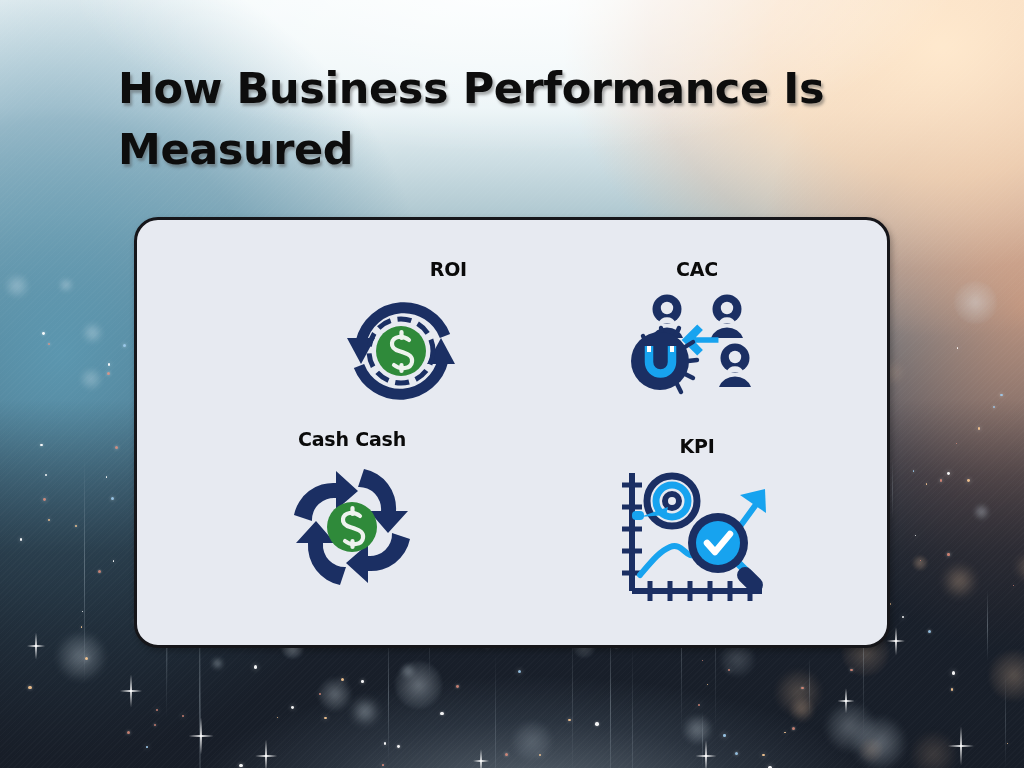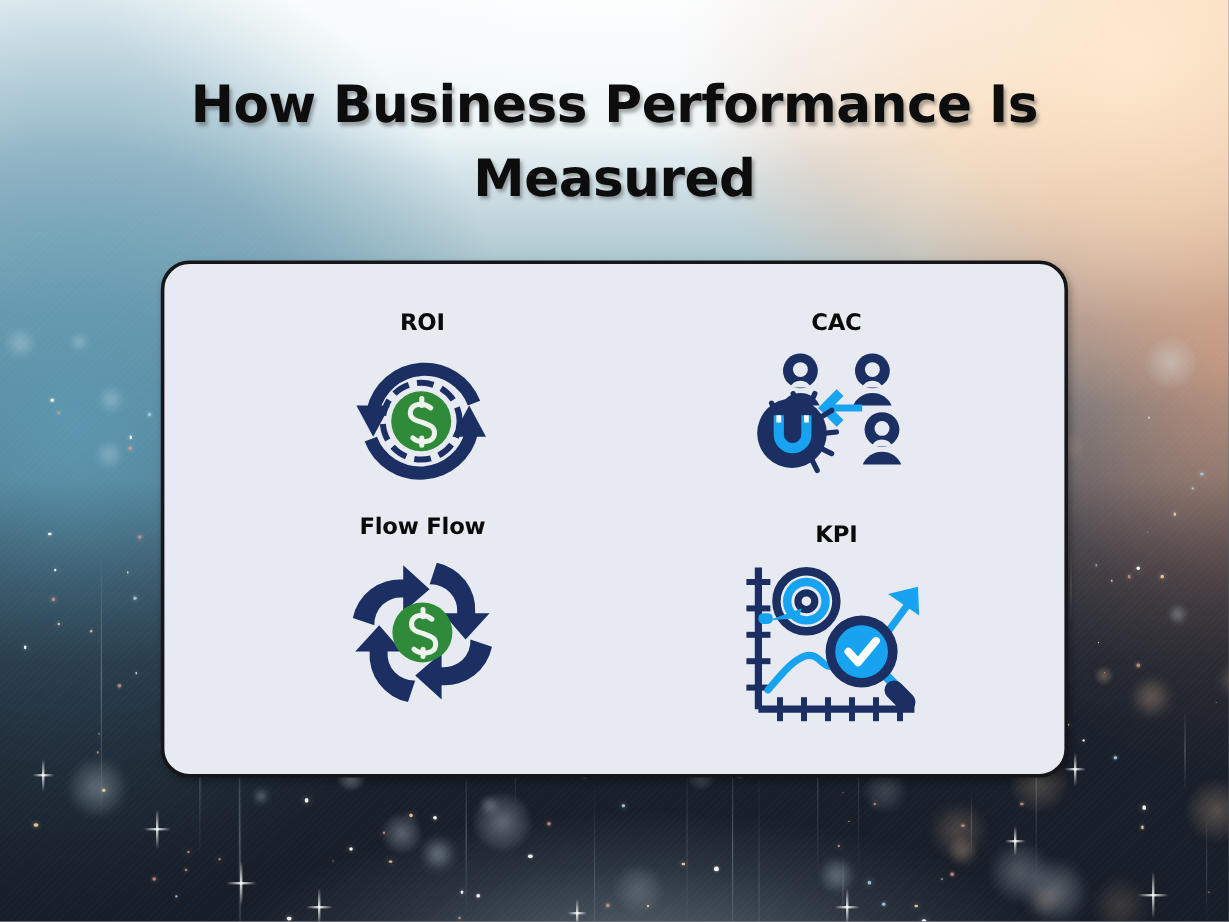--- a/index.html
+++ b/index.html
@@ -85,29 +85,28 @@
     transform: translate(-50%,-50%);
     background: rgba(255,255,255,0.85);
     border-radius: 2px;
   }
 
   
   #title {
     position: absolute;
     left: 0; right: 0;
     top: 58px;
-    text-align: center;
     font-family: "DejaVu Sans", sans-serif;
     font-weight: bold;
     font-size: 43px;
     line-height: 1.42;
     letter-spacing: -0.4px;
     color: #0d0d0d;
     text-shadow: 2px 3px 3px rgba(70,70,70,0.45);
-    padding: 0 70px;
+    padding: 0 118px;
   }
 
   
   #card {
     position: absolute;
     left: 134px;
     top: 217px;
     width: 756px;
     height: 431px;
     box-sizing: border-box;
@@ -125,21 +124,21 @@
   }
   .q-label {
     font-family: "DejaVu Sans", sans-serif;
     font-weight: bold;
     font-size: 19px;
     color: #0a0a0a;
     letter-spacing: -0.2px;
     margin-bottom: 8px;
   }
 
-  #q-roi      { left: 100px; top: 38px;  width: 230px; }
+  #q-roi      { left: 100px; top: 38px;  width: 230px; align-items: flex-end; }
   #q-cashflow { left: 100px; top: 208px; width: 230px; }
   #q-cac      { left: 430px; top: 38px;  width: 260px; }
   #q-kpi      { left: 430px; top: 215px; width: 260px; }
 
   .icon-wrap { line-height: 0; }
 
   
   #footer {
     position: absolute;
     left: 0; right: 0;
@@ -465,21 +464,21 @@
           <g fill="none" stroke="#eef3ee" stroke-width="4.2" stroke-linecap="round" stroke-linejoin="round">
             <path d="M 72 52 C 66 47 56 48 55 55 C 54 62 62 63 65 64 C 70 66 76 67 75 74 C 74 81 63 82 57 77"></path>
             <line x1="64.5" y1="44" x2="64.5" y2="50"></line>
             <line x1="64.5" y1="77" x2="64.5" y2="83"></line>
           </g>
         </svg>
       </div>
     </div>
 
     <div class="quad" id="q-cashflow">
-      <div class="q-label">Flow Flow</div>
+      <div class="q-label">Cash Cash</div>
       <div class="icon-wrap">
         <svg width="132" height="138" viewBox="0 0 132 138">
           <g fill="#1b2f63">
 
             <g transform="translate(66,69)">
               <g transform="rotate(0)">
                 <path d="M -58 -12 A 40 40 0 0 1 -16 -44 L -16 -56 L 6 -36 L -16 -17 L -16 -29
                          A 22 22 0 0 0 -40 -6 Z"></path>
               </g>
               <g transform="rotate(90)">

